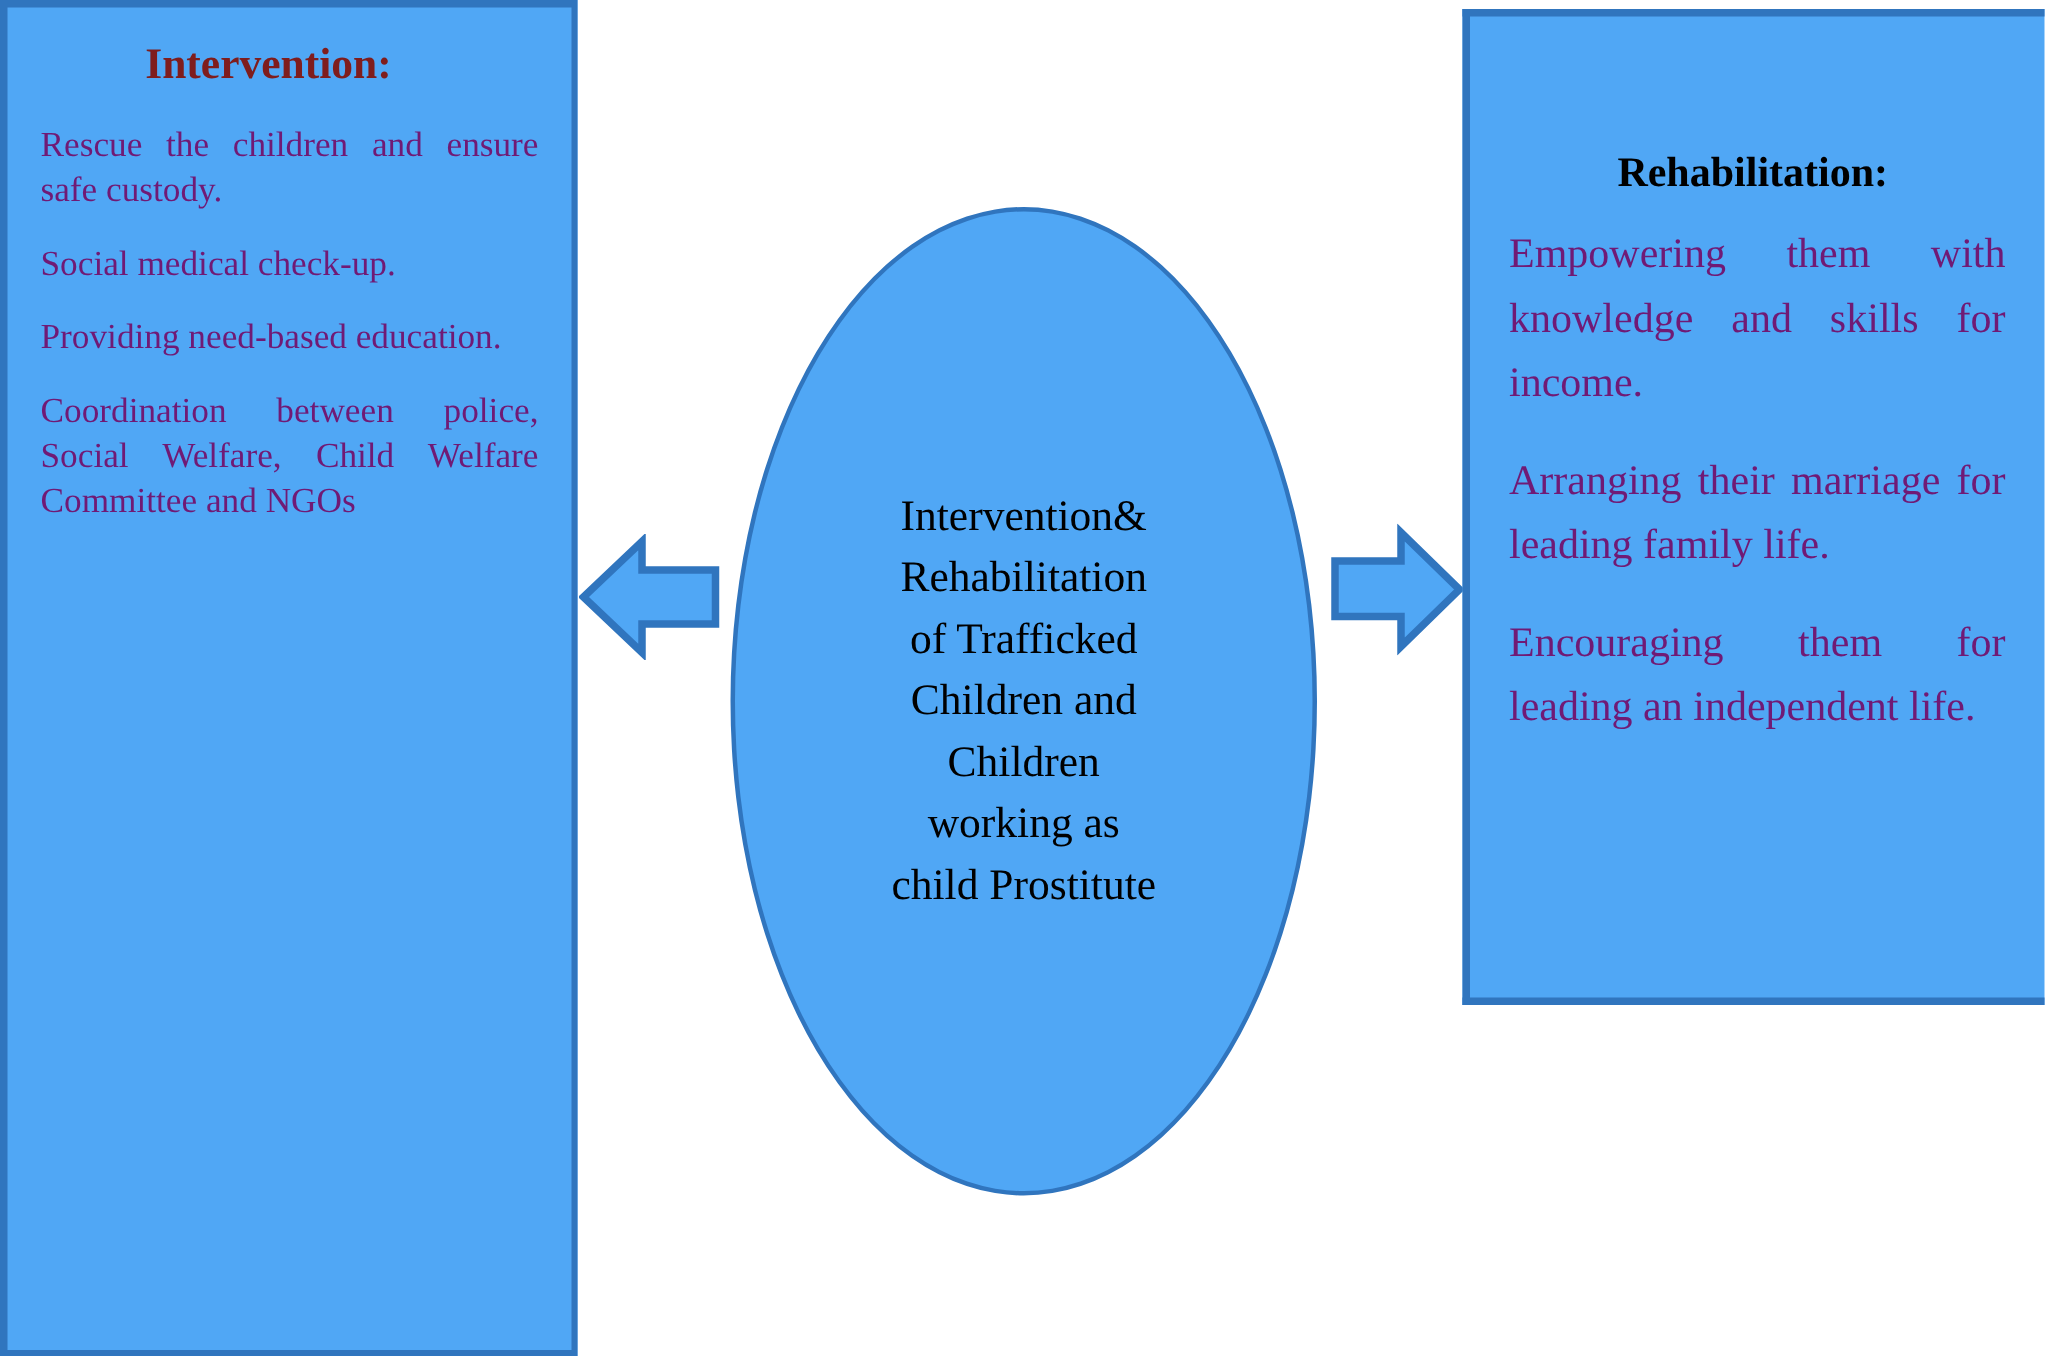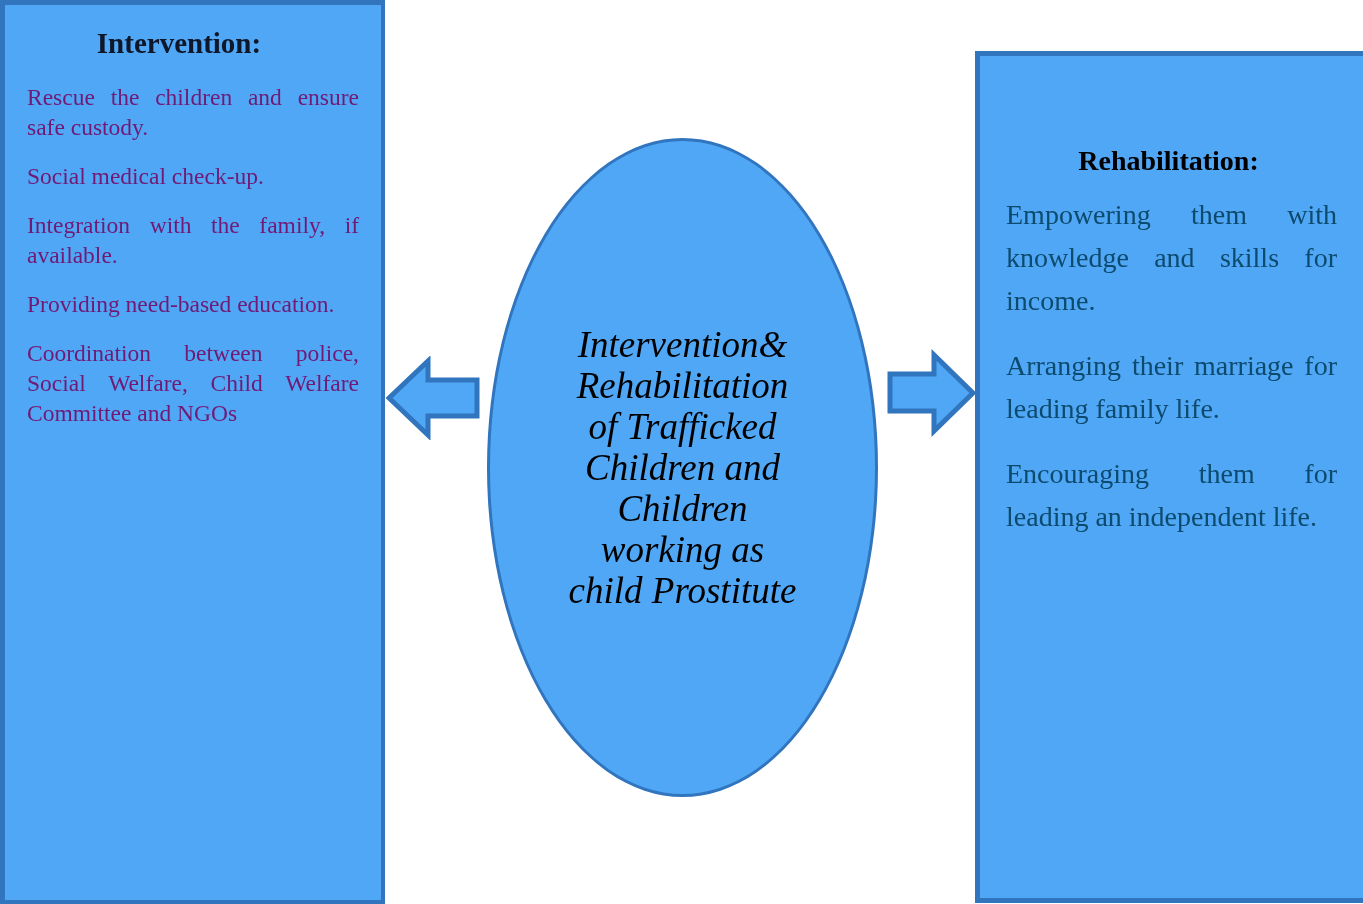--- a/index.html
+++ b/index.html
@@ -25,21 +25,21 @@
     box-sizing: border-box;
     background: #50A7F5;
     border: 4px solid #3075BE;
     border-left: 5px solid #3075BE;
     border-top: 5px solid #3075BE;
     padding: 18px 22px 10px 22px;
   }
   #left-title {
     font-size: 29px;
     font-weight: bold;
-    color: #0f172a;
+    color: #7f1d1d;
     text-align: center;
     letter-spacing: 0px;
     margin: 5px 28px 22px 0px;
     line-height: 1.1;
   }
   .left-para {
     font-size: 23.5px;
     color: #701a75;
     text-align: justify;
     text-align-last: left;
@@ -47,39 +47,38 @@
     margin: 0 0 19px 0;
     hyphens: none;
   }
 
   
   #right-panel {
     position: absolute;
     left: 975px;
     top: 6px;
     width: 388px;
-    height: 852px;
+    height: 664px;
     box-sizing: border-box;
     background: #50A7F5;
     border: 5px solid #3075BE;
     border-right: none;
     padding: 12px 26px 10px 26px;
-    margin-top: 45px;
   }
   #right-title {
     font-size: 28px;
     font-weight: bold;
     color: #000000;
     text-align: center;
     margin: 78px 6px 16px 0px;
     line-height: 1.1;
   }
   .right-para {
     font-size: 28px;
-    color: #0c4a6e;
+    color: #701a75;
     text-align: justify;
     text-align-last: left;
     line-height: 43px;
     margin: 0 0 22px 0;
     hyphens: none;
   }
 
   
   #center-oval {
     position: absolute;
@@ -89,27 +88,26 @@
     height: 659px;
     box-sizing: border-box;
     background: #50A7F5;
     border: 3px solid #3075BE;
     border-radius: 50%;
     display: flex;
     align-items: center;
     justify-content: center;
   }
   #center-text {
-    font-size: 37px;
+    font-size: 29px;
     line-height: 41px;
     color: #000000;
     text-align: center;
     white-space: pre-line;
     padding: 0 26px;
-    font-style: italic;
   }
 
   
   .arrow {
     position: absolute;
   }
   #arrow-left {
     left: 386px;
     top: 356px;
     width: 94px;
@@ -123,21 +121,20 @@
   }
 </style>
 </head>
 <body>
 
 <div id="left-panel">
   <div id="left-title">Intervention:</div>
 
   <p class="left-para">Rescue the children and ensure safe custody.</p>
   <p class="left-para">Social medical check-up.</p>
-  <p class="left-para">Integration with the family, if available.</p>
   <p class="left-para">Providing need-based education.</p>
   <p class="left-para">Coordination between police, Social Welfare, Child Welfare Committee and NGOs</p>
 </div>
 
 <div class="arrow" id="arrow-left">
   <svg width="94" height="84" viewBox="0 0 94 84" xmlns="http://www.w3.org/2000/svg">
     <polygon points="3,42 42,5 42,24 91,24 91,60 42,60 42,79" fill="#50A7F5" stroke="#3075BE" stroke-width="5" stroke-linejoin="miter"></polygon>
   </svg>
 </div>
 

